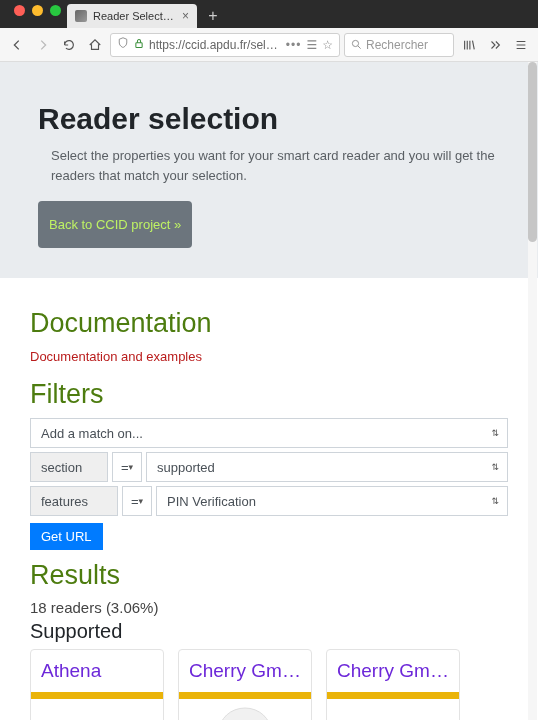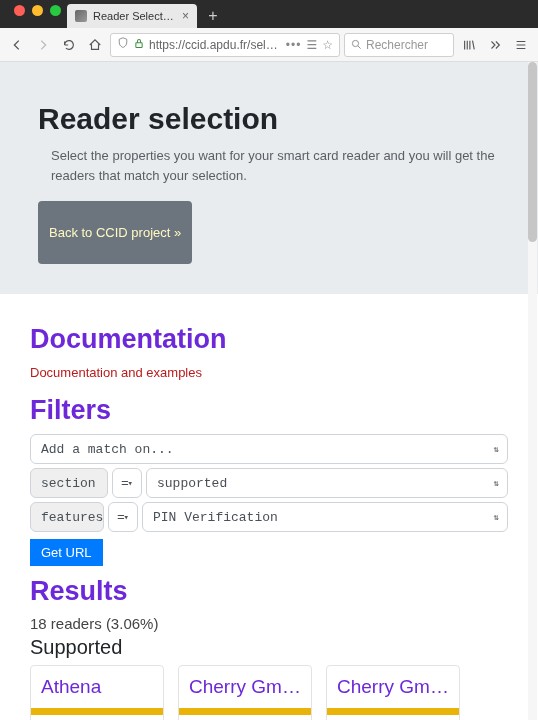--- a/index.html
+++ b/index.html
@@ -141,63 +141,62 @@
     .hero p {
       font-size: 13px;
       color: #5a5f64;
       line-height: 1.5;
       margin-bottom: 16px;
       margin-left: 13px;
     }
     .btn-back {
       display: inline-block;
       background: #6c757d;
-      color: #fef9c3;
-      font-size: 13px;
-      padding: 24px 11px;
+      color: #bef264;
+      font-size: 13px;
+      padding: 16px 11px;
       border-radius: 4px;
       cursor: pointer;
       border: none;
       text-align: center;
     }
     .content {
       padding: 20px 30px 0 30px;
     }
     .content h2 {
       font-size: 27px;
-      font-weight: 700;
-      color: #6d28d9;
+      font-weight: 400;
+      color: #4d7c0f;
       margin-top: 10px;
       margin-bottom: 8px;
     }
     .doc-link {
       color: #b91c1c;
       font-size: 13px;
       text-decoration: none;
       cursor: pointer;
     }
     .filters-block { margin-top: 6px; }
     .select-row {
       display: flex;
       gap: 4px;
       margin-bottom: 4px;
     }
     .custom-select {
       position: relative;
       background: #fff;
       border: 1px solid #ced4da;
-      border-radius: 6px;
+      border-radius: 0;
       height: 30px;
       display: flex;
       align-items: center;
       padding: 0 24px 0 10px;
       font-size: 13px;
       color: #495057;
       cursor: pointer;
-      font-family: Liberation Mono, monospace;
     }
     .custom-select.full { flex: 1; }
     .custom-select.tag {
       background: #efefef;
     }
     .custom-select.op {
       width: 30px;
       padding: 0 16px 0 8px;
     }
     .custom-select .chev {
@@ -370,21 +369,21 @@
           <div class="custom-select op">
             <span>=</span>
             <span class="chev">▾</span>
           </div>
           <div class="custom-select full">
             <span>supported</span>
             <span class="chev">⇅</span>
           </div>
         </div>
         <div class="select-row">
-          <div class="custom-select tag" style="width:74px;">
+          <div class="custom-select tag" style="width:88px;">
             <span>features</span>
           </div>
           <div class="custom-select op">
             <span>=</span>
             <span class="chev">▾</span>
           </div>
           <div class="custom-select full">
             <span>PIN Verification</span>
             <span class="chev">⇅</span>
           </div>

